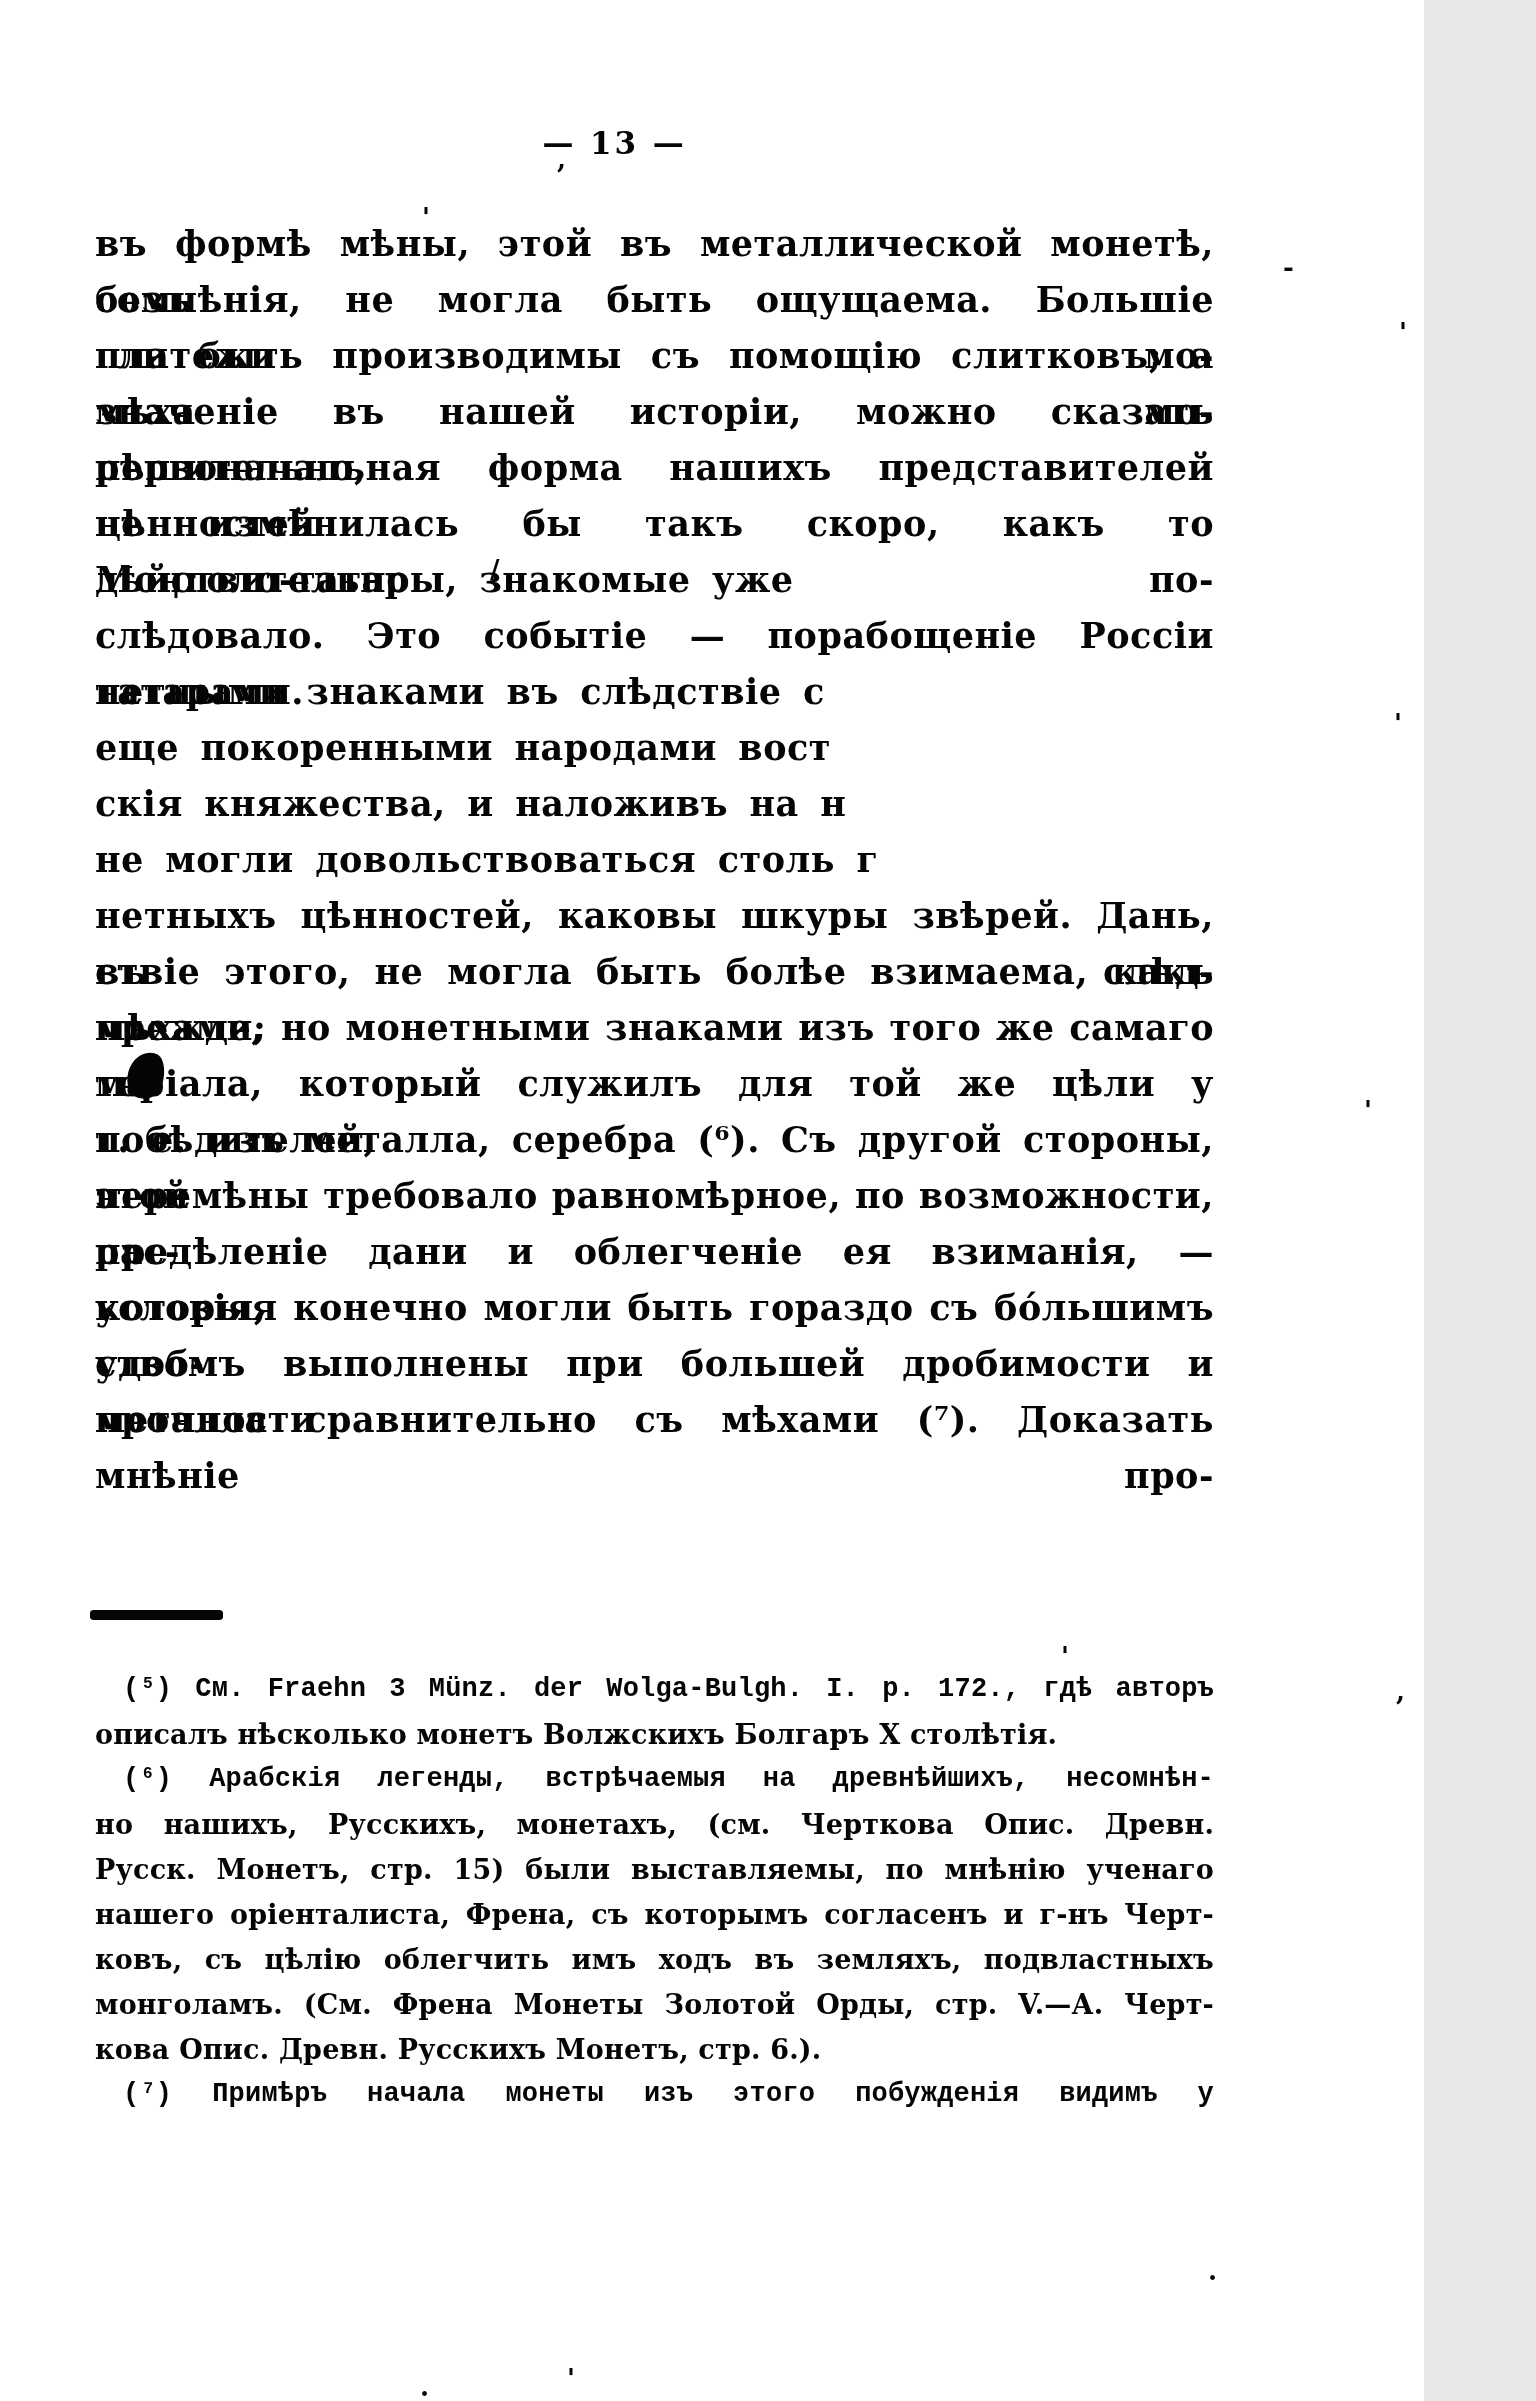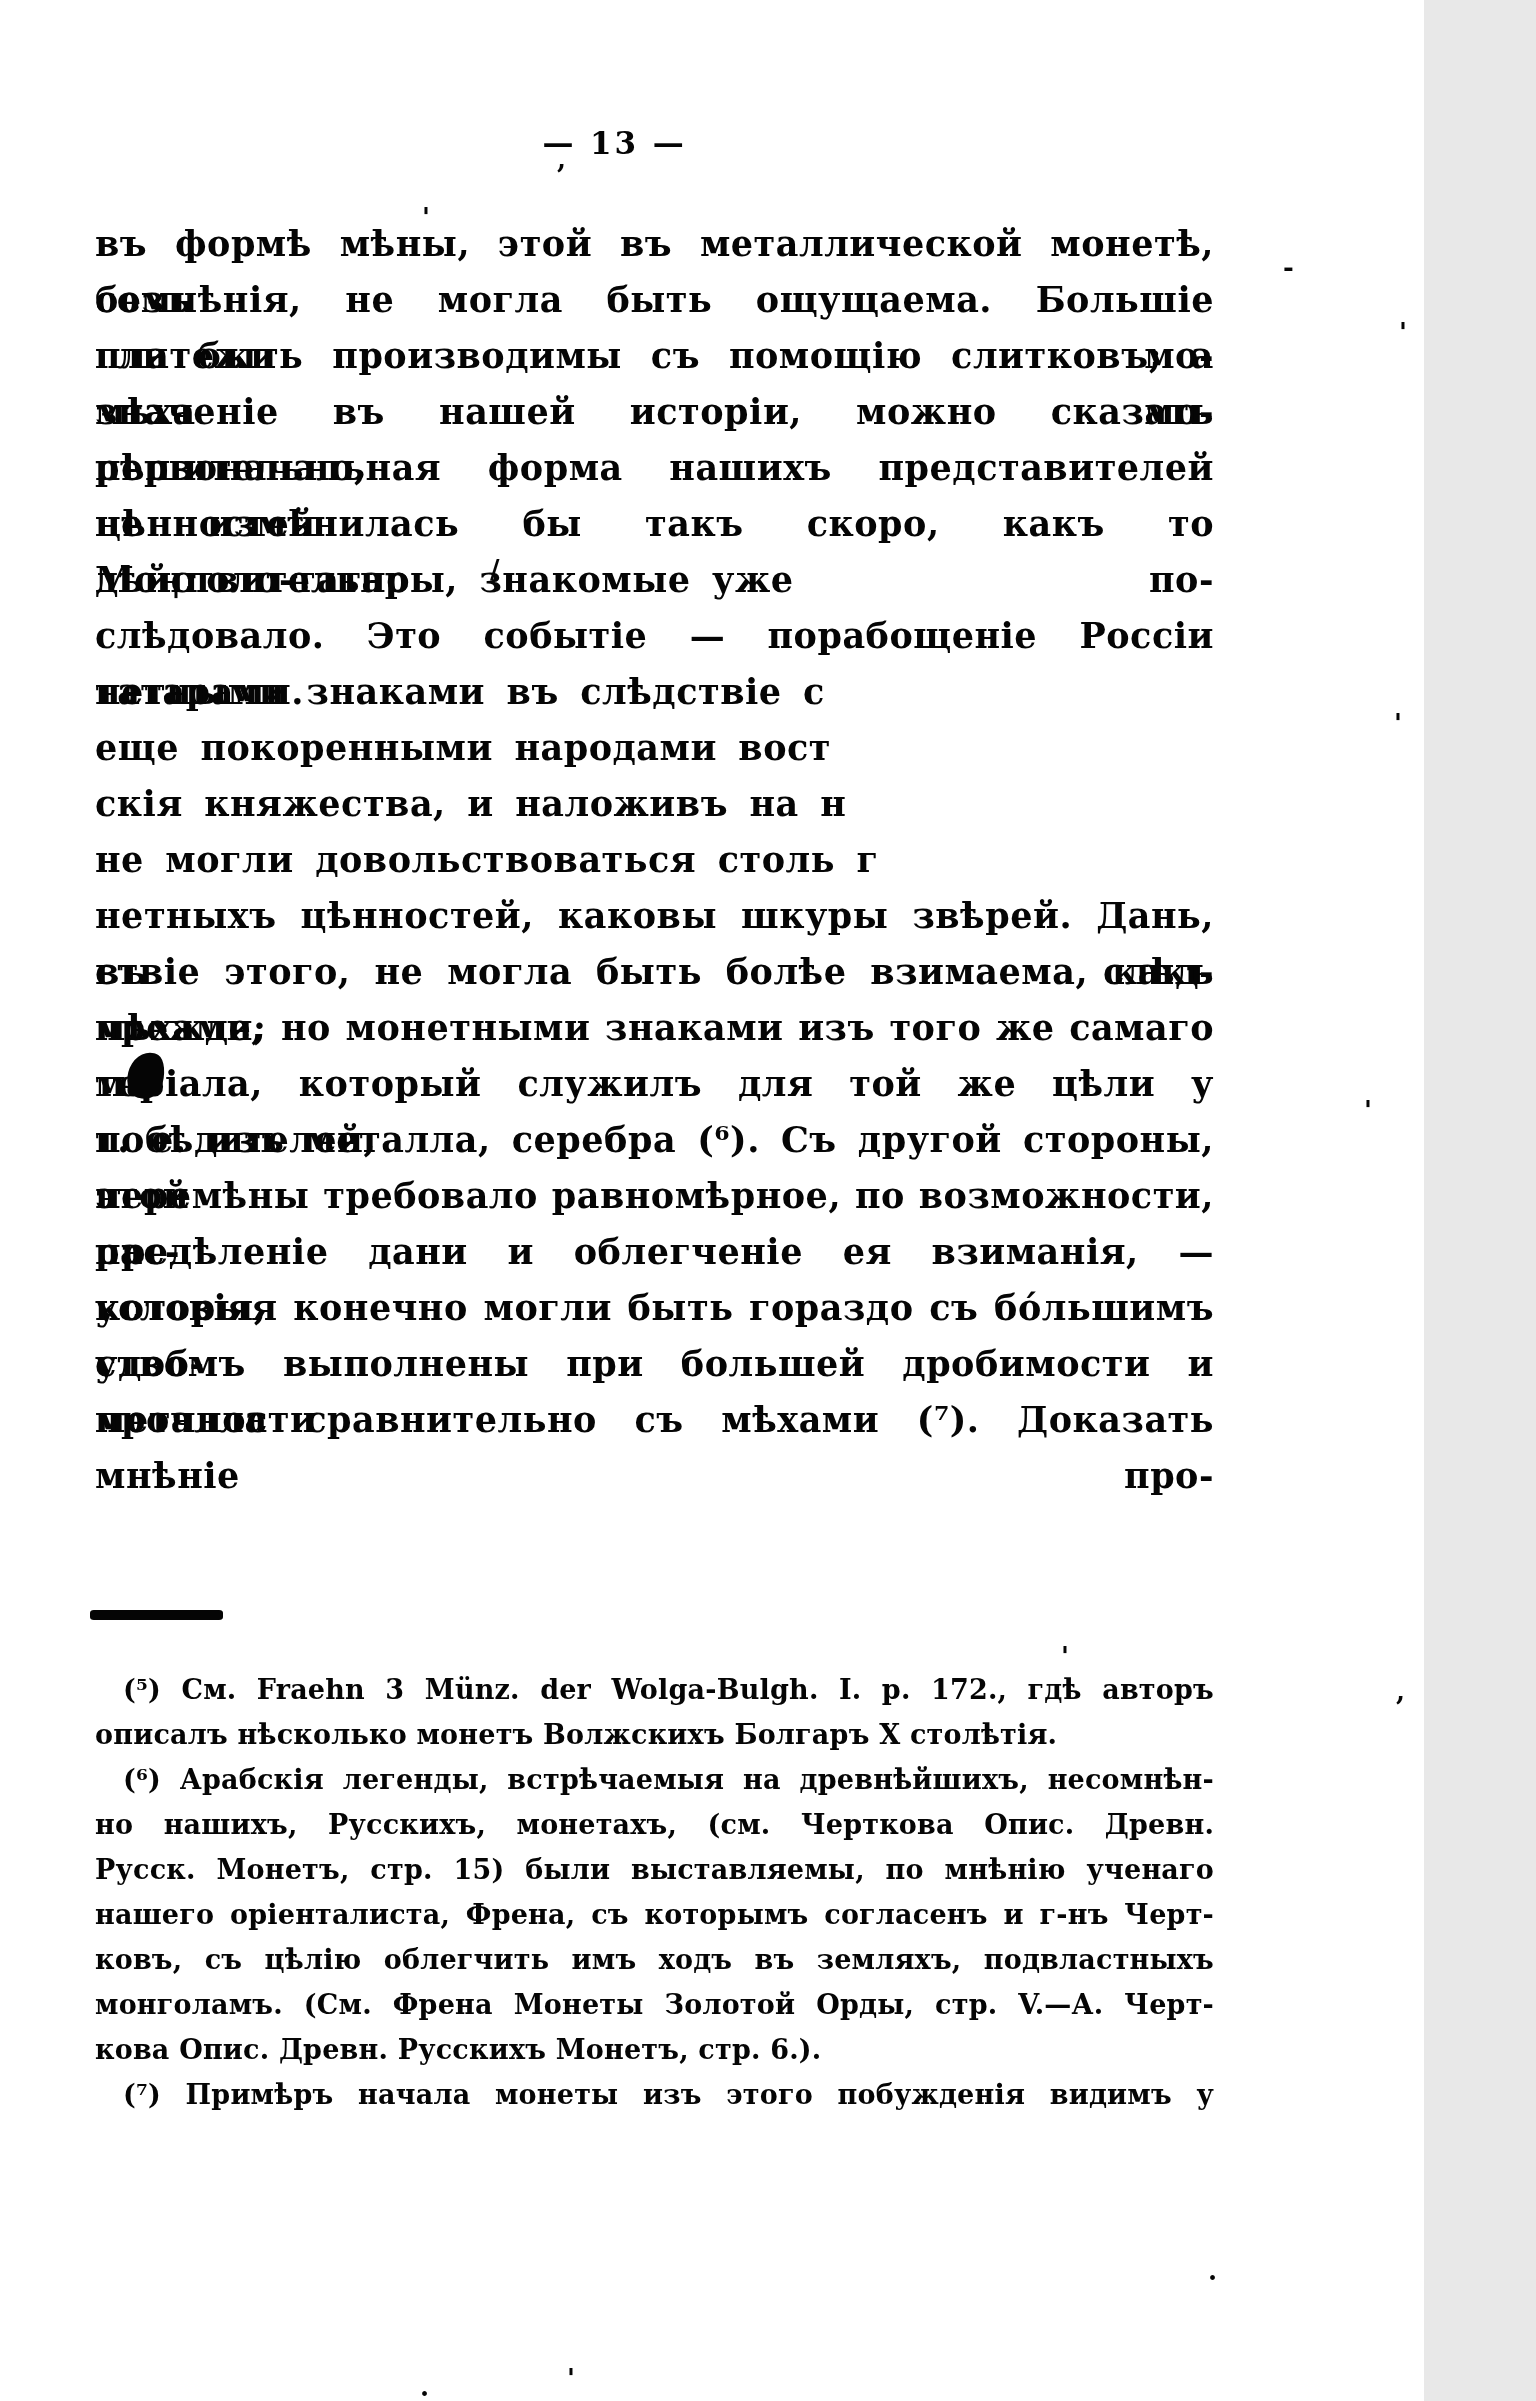--- a/index.html
+++ b/index.html
@@ -59,21 +59,21 @@
     font-weight: 700;
     letter-spacing: 0.2px;
     white-space: nowrap;
     overflow: visible;
   }
   .fl.j {
     white-space: normal;
     text-align: justify;
     text-align-last: justify;
   }
-  .fl.ind { padding-left: 28px; }
+  .fl.ind { padding-left: 28px; font-family: Liberation Mono, monospace; }
   .rule {
     position: absolute;
     left: 90px;
     top: 1610px;
     width: 133px;
     height: 9.8px;
     background: #050505;
     border-radius: 3.9px / 2.9px;
   }
   .blot {

